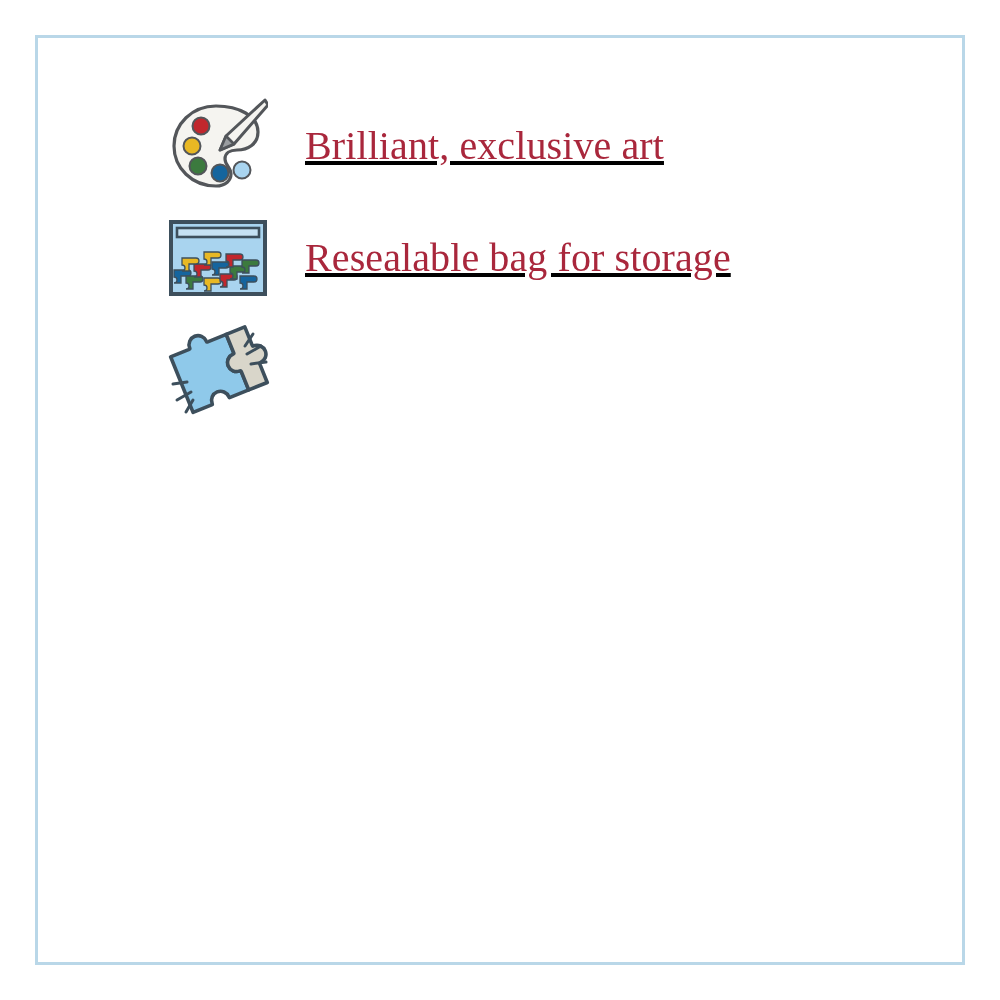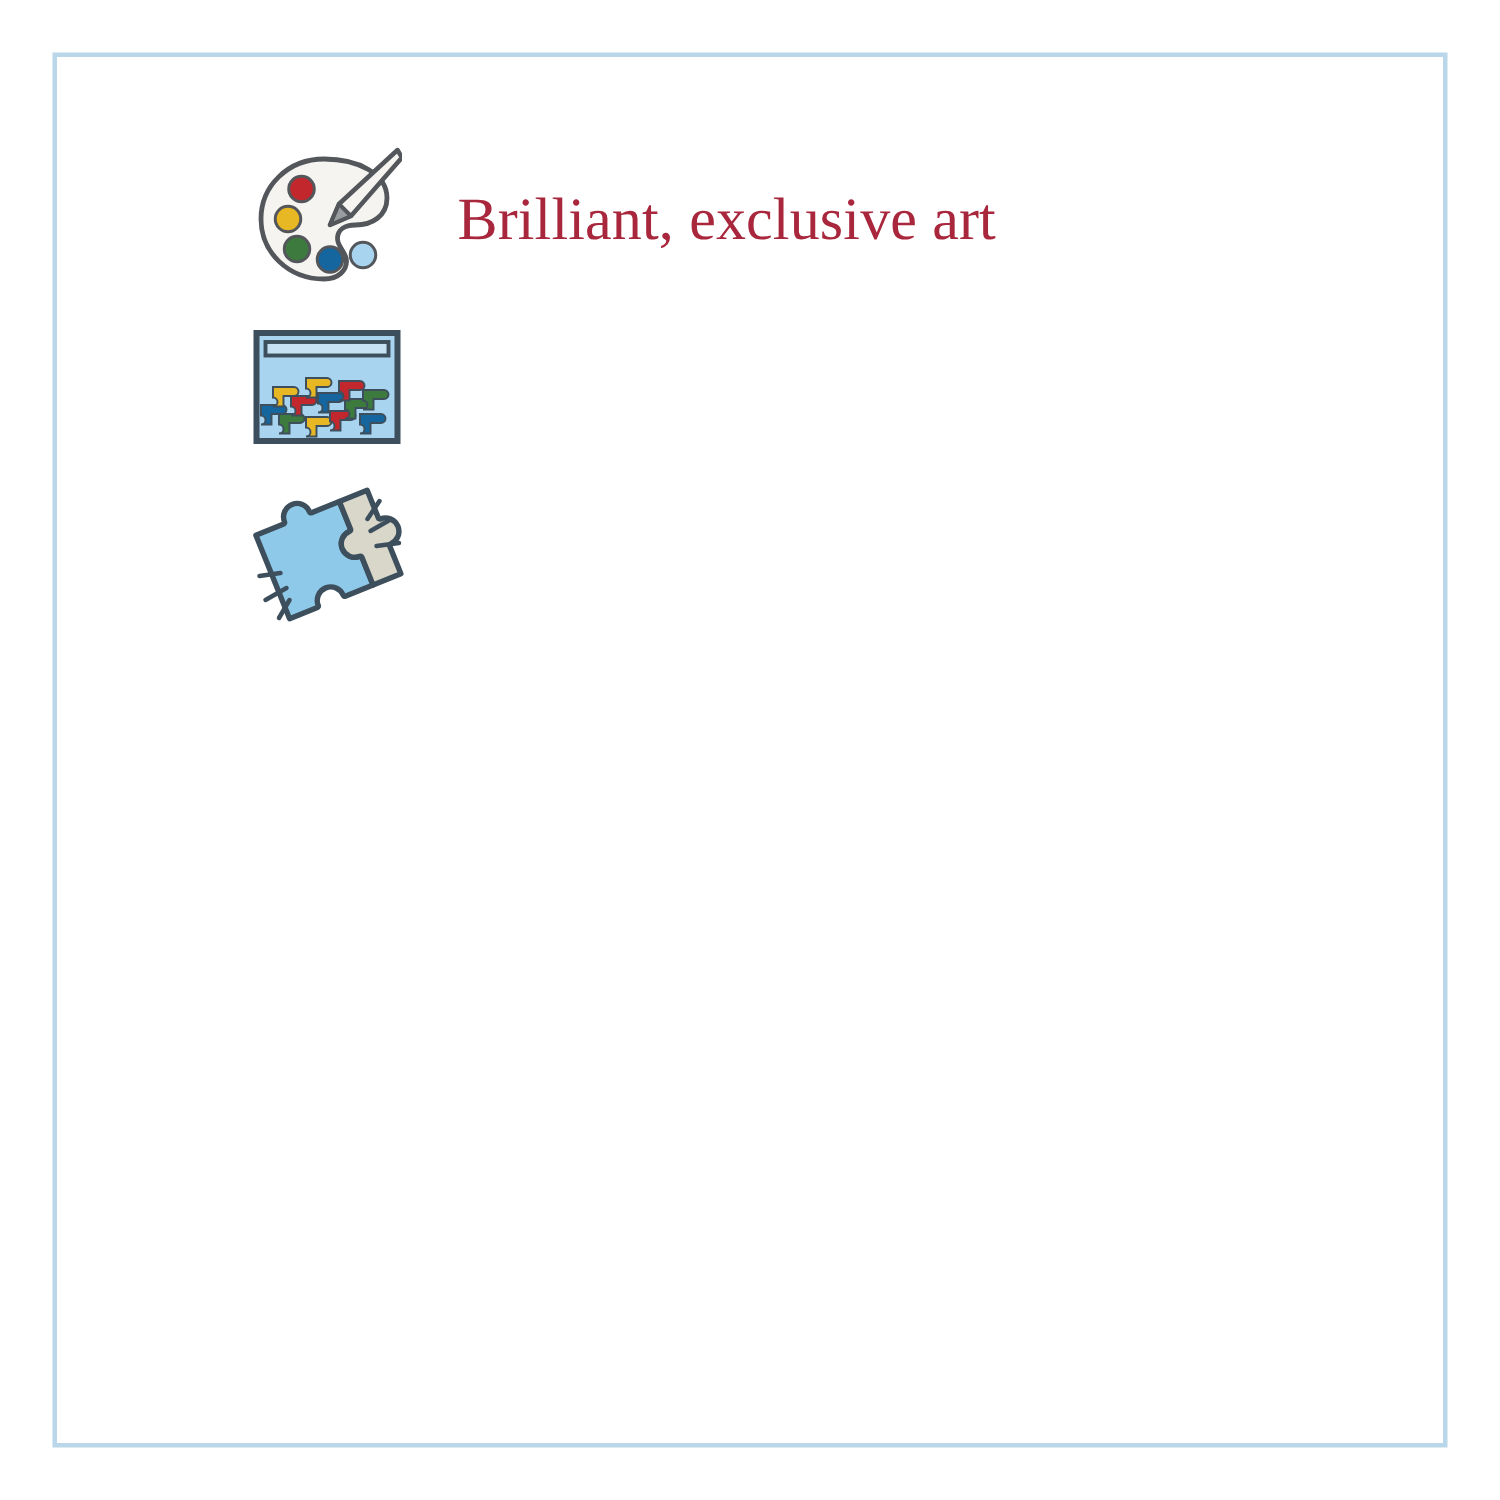--- a/index.html
+++ b/index.html
@@ -29,20 +29,21 @@
   }
 
   .feature-list {
     position: absolute;
     left: 0;
     top: 0;
     width: 100%;
     padding: 52px 0 0 0;
     display: flex;
     flex-direction: column;
+    text-decoration: underline;
   }
 
   .feature-row {
     display: flex;
     align-items: center;
     min-height: 112px;
     padding-left: 125px;
   }
 
   .feature-icon {
@@ -107,20 +108,21 @@
               <path d="M60 56 h7 a3 3 0 0 1 0 6 h-7 v7 h-7 a3 3 0 0 0 0-6 v-7 z" fill="#c1272d"></path>
               <path d="M70 48 h7 a3 3 0 0 1 0 6 h-7 v7 h-7 a3 3 0 0 0 0-6 v-7 z" fill="#3c7a3e"></path>
               <path d="M80 58 h7 a3 3 0 0 1 0 6 h-7 v7 h-7 a3 3 0 0 0 0-6 v-7 z" fill="#15659e"></path>
               <path d="M22 40 h7 a3 3 0 0 1 0 6 h-7 v7 h-7 a3 3 0 0 0 0-6 v-7 z" fill="#e8b824"></path>
               <path d="M44 34 h7 a3 3 0 0 1 0 6 h-7 v7 h-7 a3 3 0 0 0 0-6 v-7 z" fill="#e8b824"></path>
               <path d="M66 36 h7 a3 3 0 0 1 0 6 h-7 v7 h-7 a3 3 0 0 0 0-6 v-7 z" fill="#c1272d"></path>
               <path d="M82 42 h7 a3 3 0 0 1 0 6 h-7 v7 h-7 a3 3 0 0 0 0-6 v-7 z" fill="#3c7a3e"></path>
             </g>
           </svg>
         </span>
+        <span class="feature-text">Resealable bag for storage</span>
       </div>
 
 
       <div class="feature-row">
         <span class="feature-icon">
           <svg width="106" height="104" viewBox="0 0 106 104">
             <g transform="rotate(-22 53 52)">
               <path d="M14 22 h20 a1 1 0 0 0 1-1 a9 9 0 0 1 18 0 a1 1 0 0 0 1 1 h20 v20 a1 1 0 0 1-1 1 a9 9 0 0 0 0 18 a1 1 0 0 1 1 1 v20 h-20 a1 1 0 0 1-1-1 a9 9 0 0 0-18 0 a1 1 0 0 1-1 1 h-20 z" fill="#8fc9ea" stroke="#3d4f5c" stroke-width="3.6" stroke-linejoin="round"></path>
               <path d="M74 22 h20 v20 a1 1 0 0 0 1 1 a9 9 0 0 1 0 18 a1 1 0 0 0-1 1 v20 h-20 v-20 a1 1 0 0 0-1-1 a9 9 0 0 1 0-18 a1 1 0 0 0 1-1 z" fill="#d9d6ca" stroke="#3d4f5c" stroke-width="3.6" stroke-linejoin="round"></path>
             </g>

